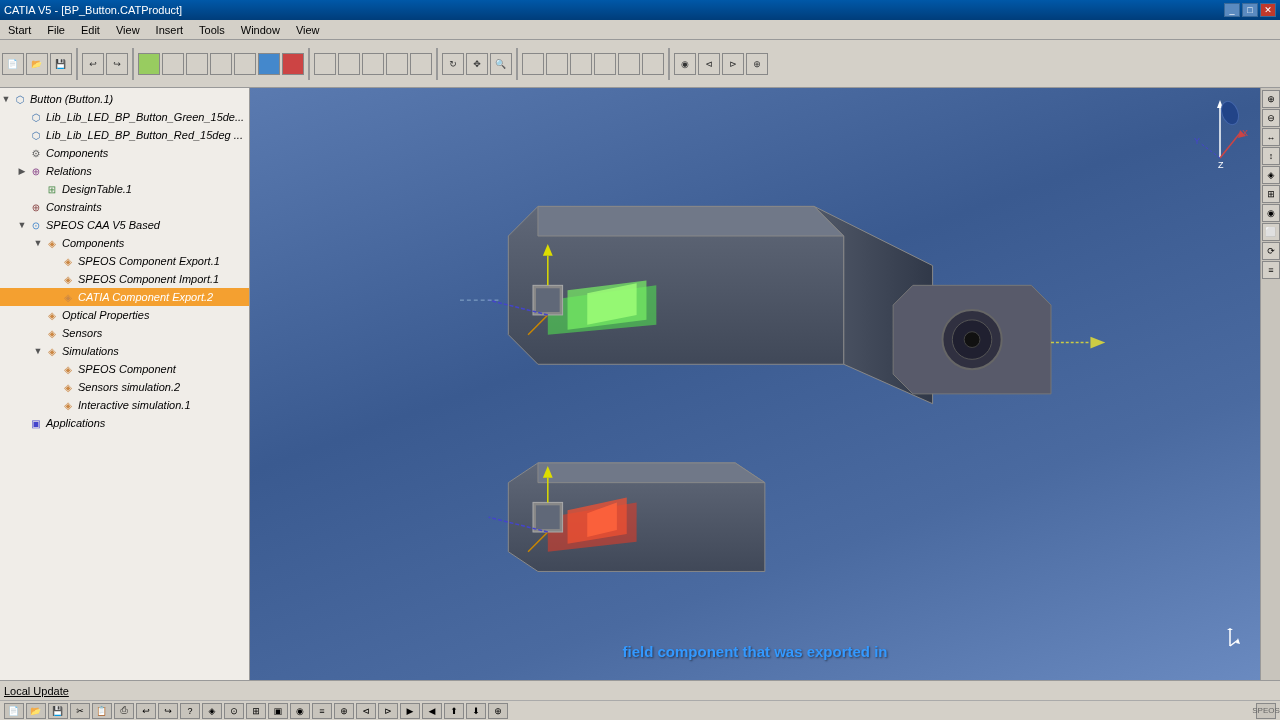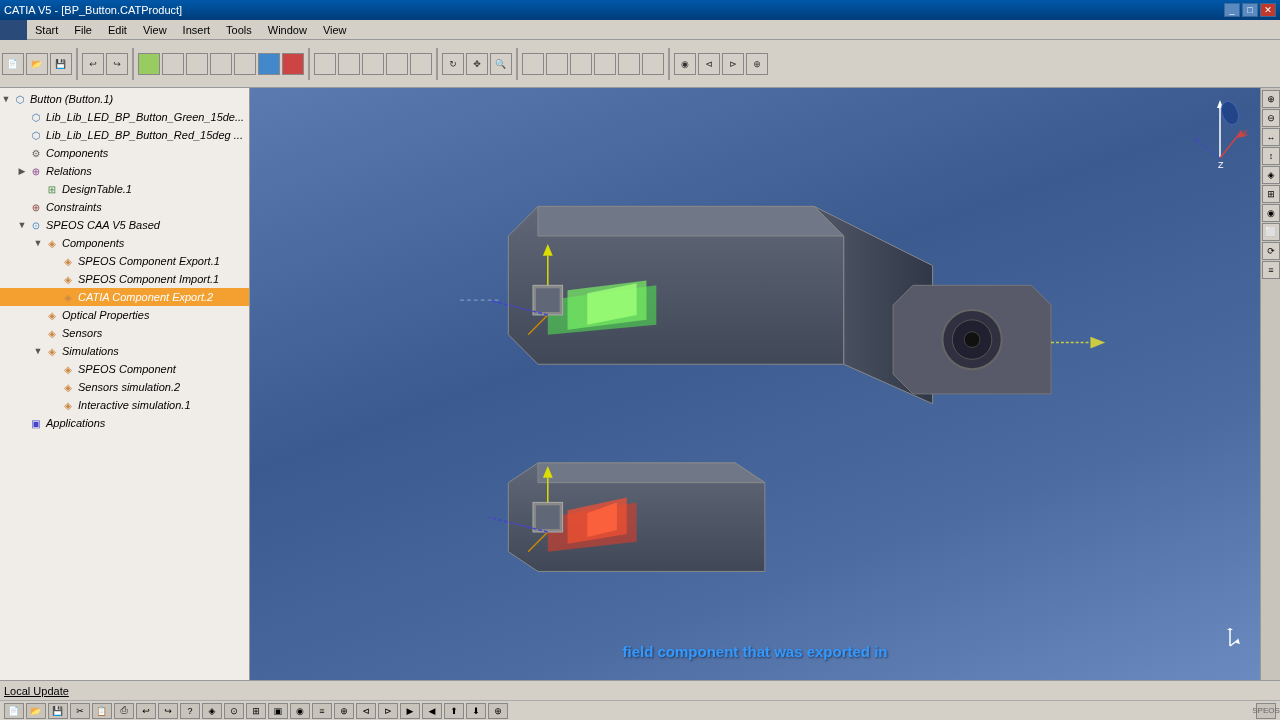--- a/index.html
+++ b/index.html
@@ -26,21 +26,20 @@
       cursor: pointer;
     }
 
     
     #menubar {
       height: 20px;
       background: #d4d0c8;
       display: flex;
       align-items: center;
       border-bottom: 1px solid #999;
-      margin-left: 27px;
     }
     .menu-item {
       padding: 2px 8px;
       font-size: 11px;
       color: #000;
       cursor: pointer;
     }
 
     
     #toolbar-area {

